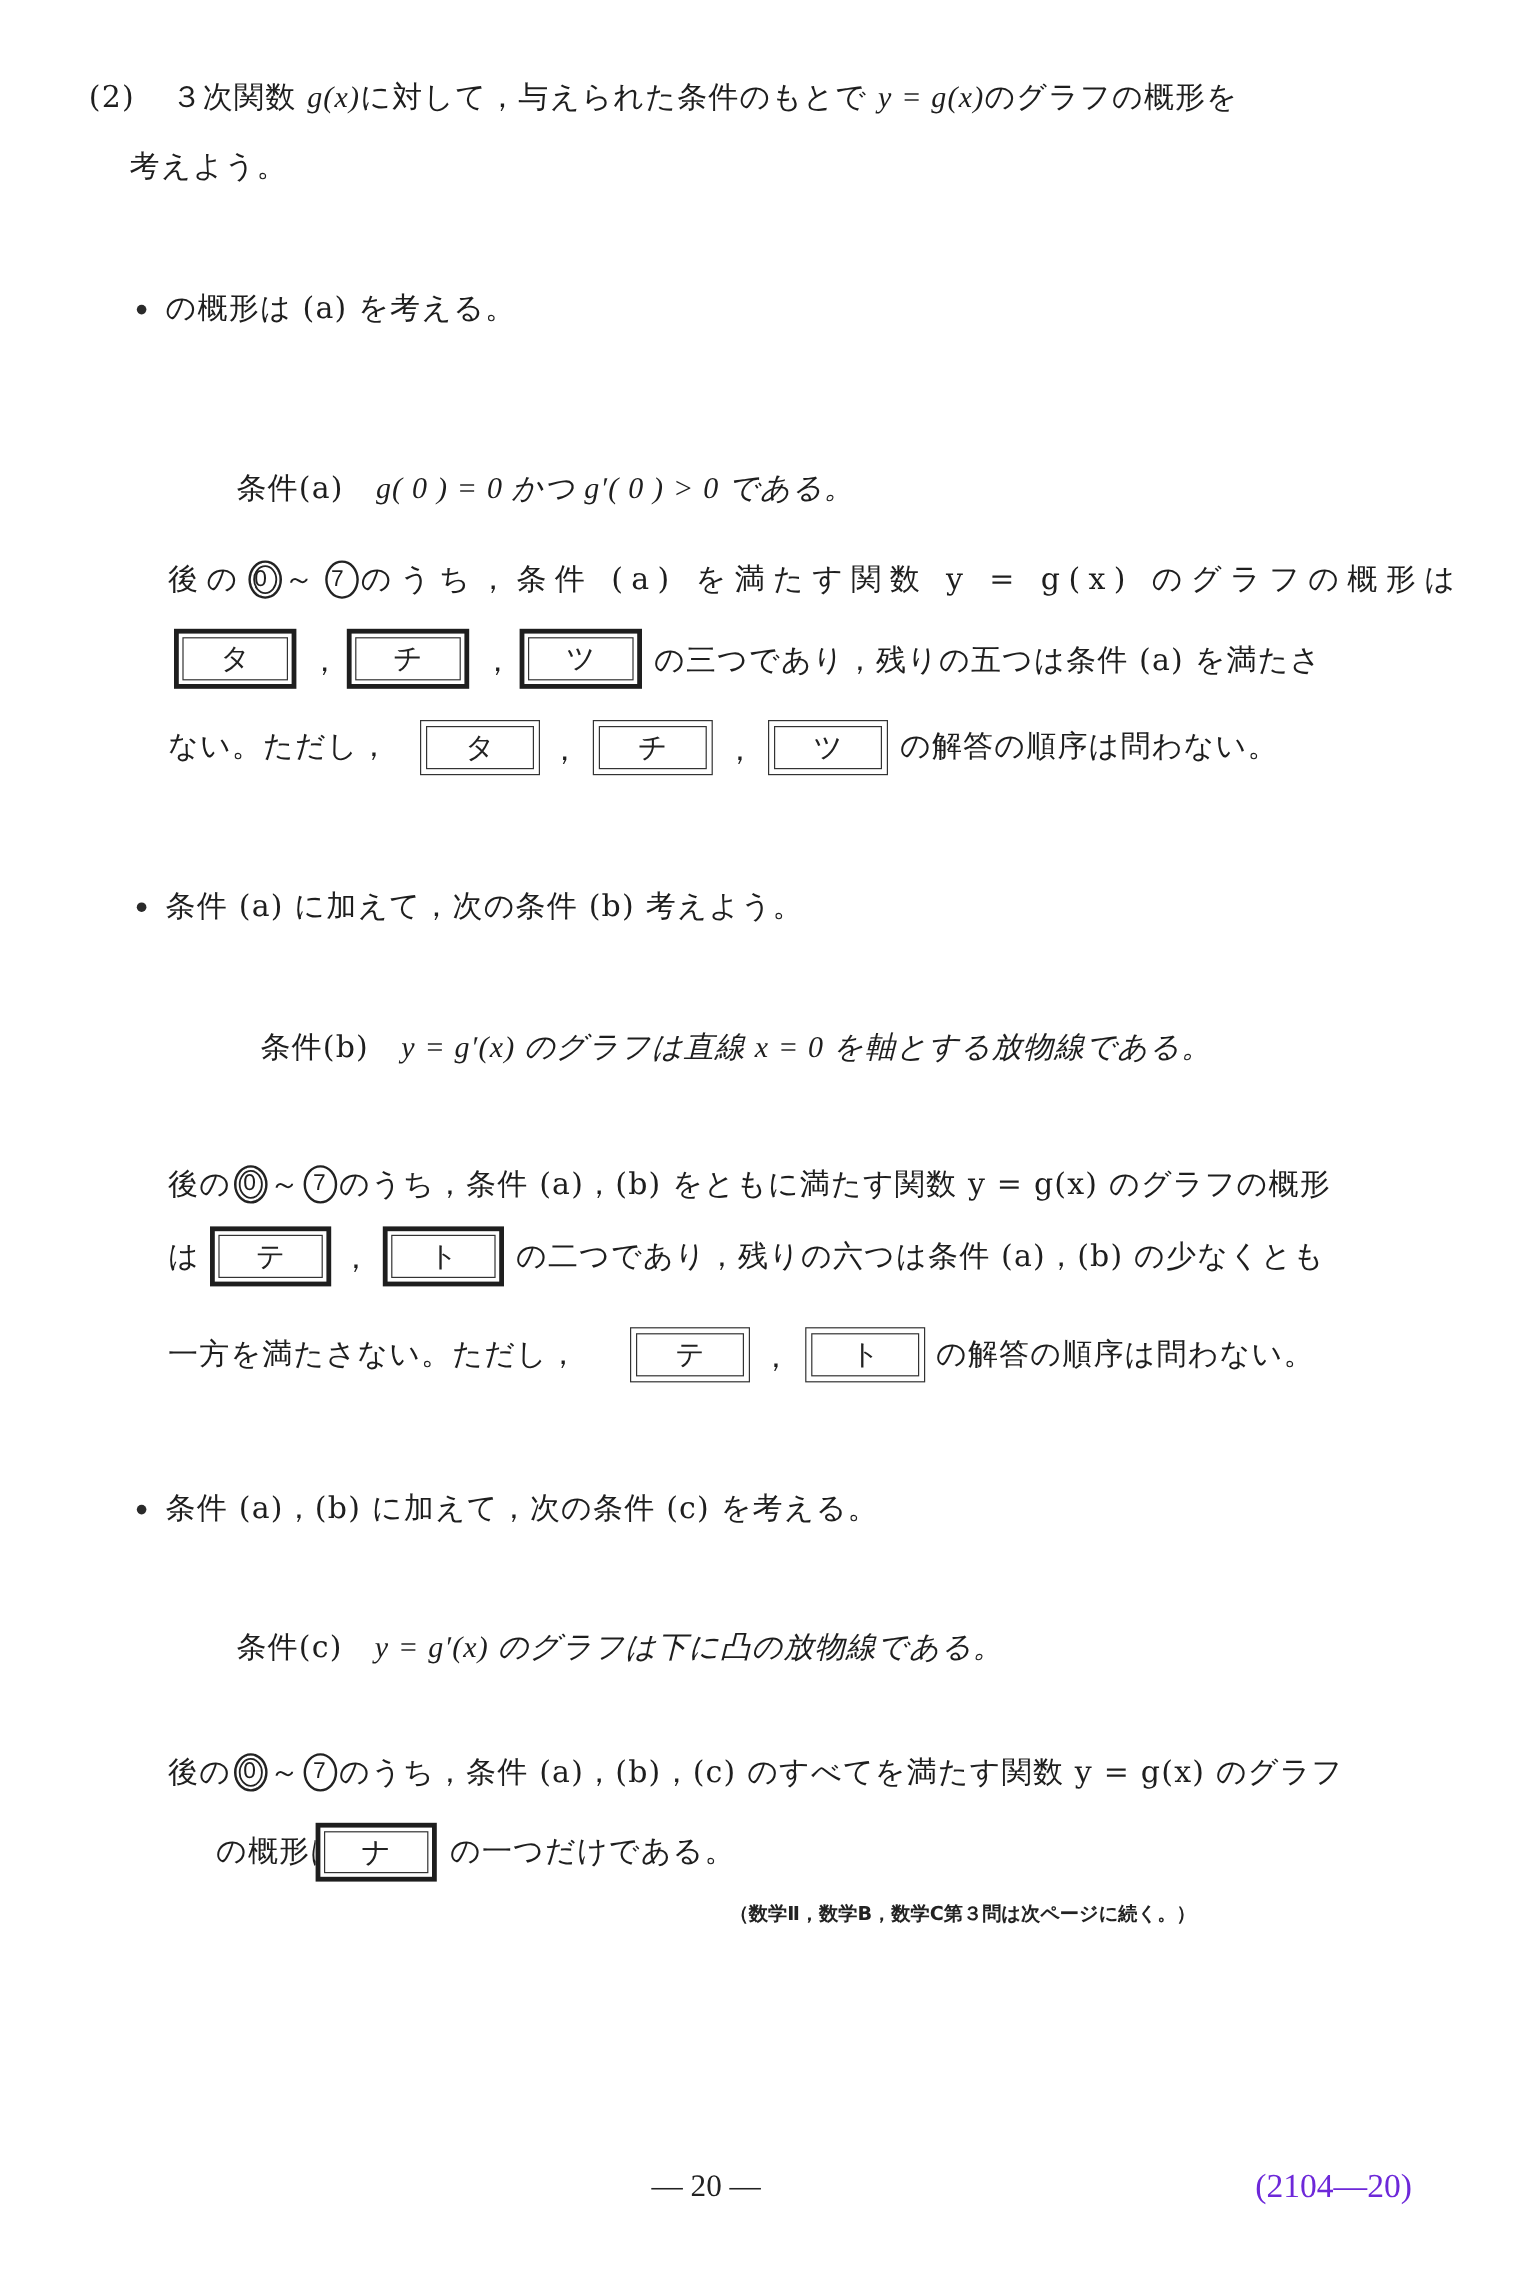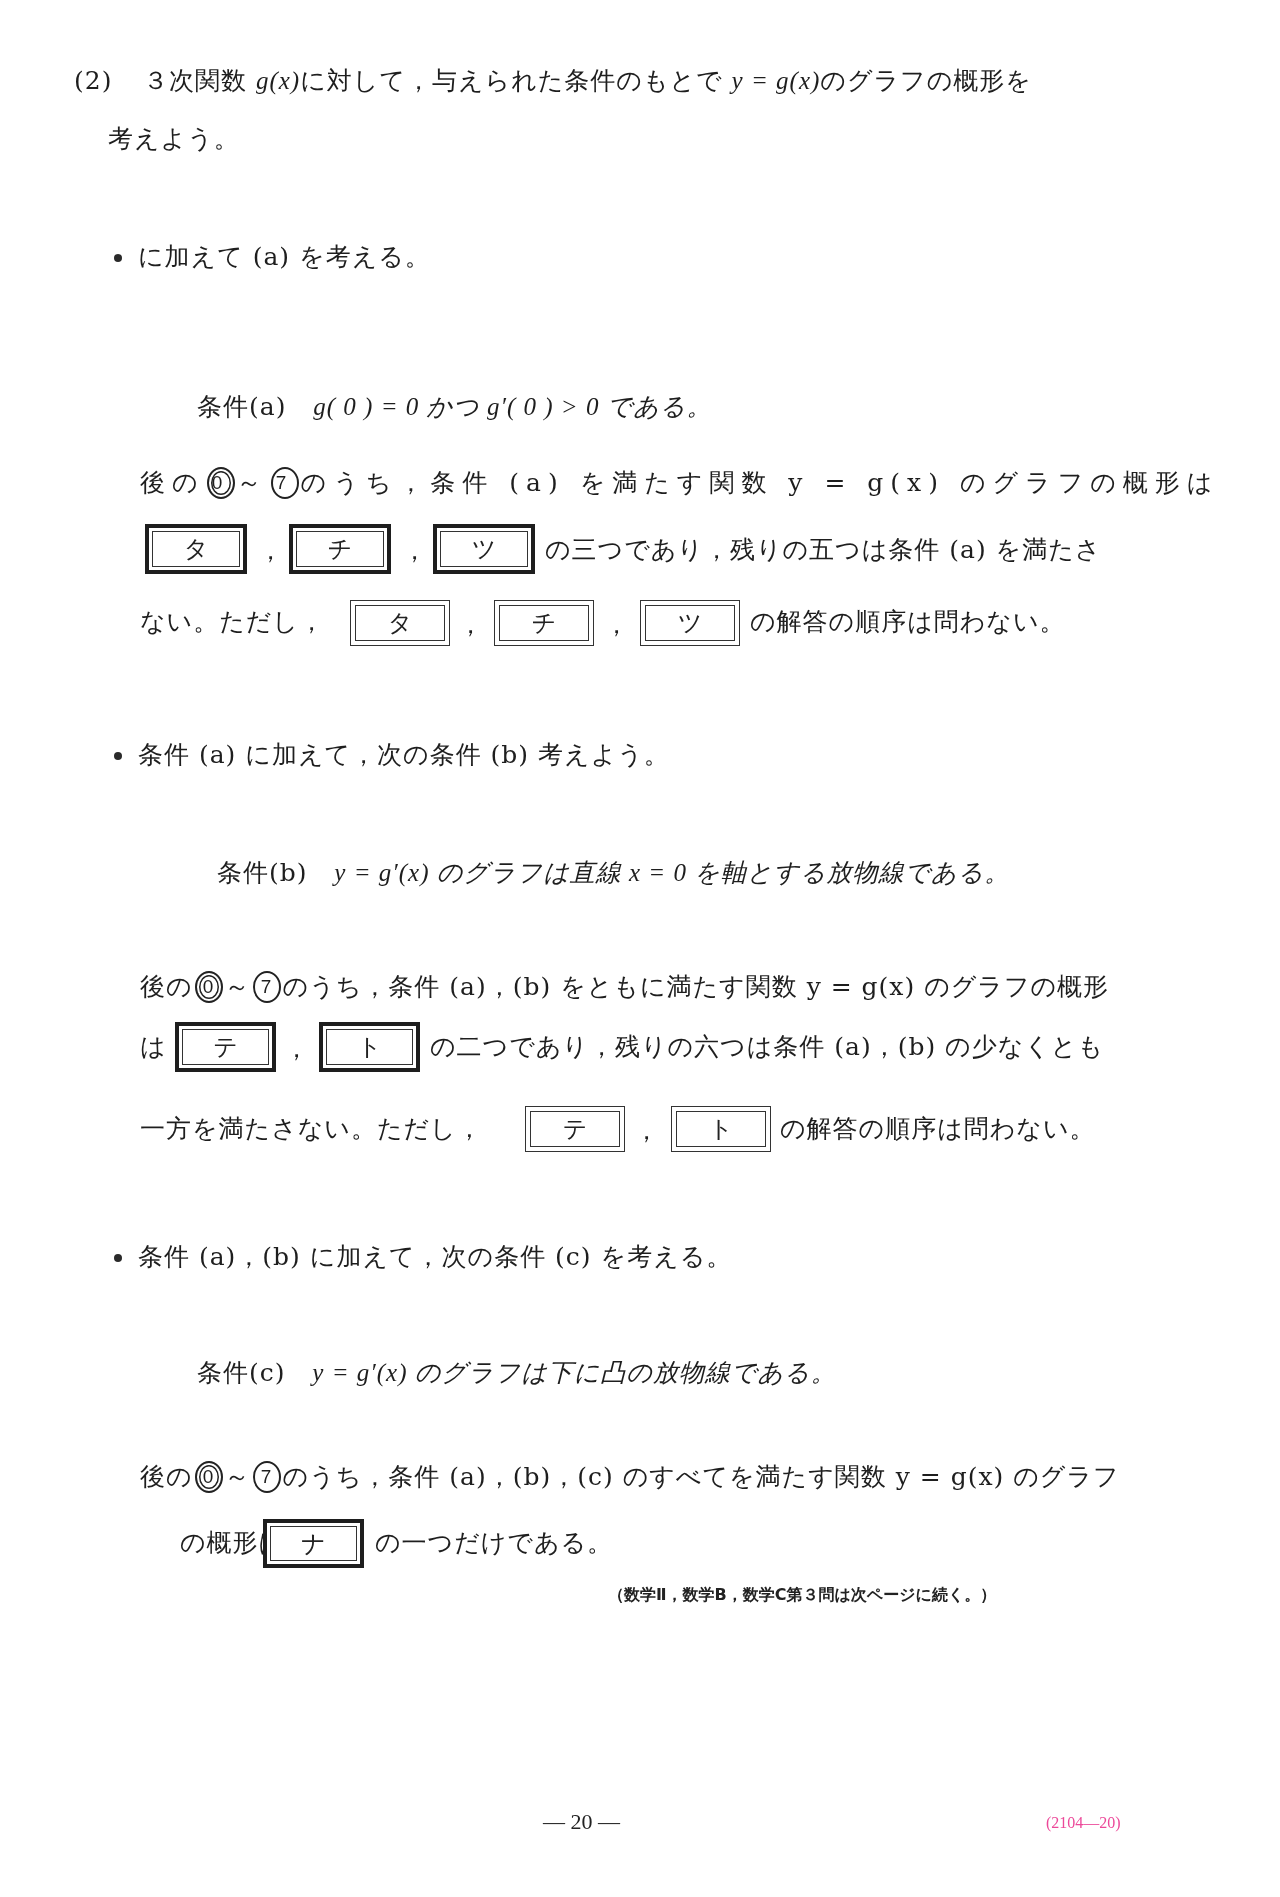--- a/index.html
+++ b/index.html
@@ -15,36 +15,36 @@
   .circ.double { box-shadow: inset 0 0 0 2px #fff, inset 0 0 0 3.5px #222; }
   .box { position: absolute; box-sizing: border-box; background: #fff; }
   .box.thick { border: 4px solid #1e1e1e; }
   .box.thin { border: 1.5px solid #333; }
   .box .inner { position: absolute; left: 4px; right: 4px; top: 4px; bottom: 4px; border: 1.5px solid #333;
                 display: flex; align-items: center; justify-content: center;
                 font-family: "DejaVu Sans", sans-serif; font-size: 24px; color: #222; }
   .box.thick .inner { left: 3px; right: 3px; top: 3px; bottom: 3px; }
   .comma { position: absolute; font-size: 25px; line-height: 34px; }
   .footnote { position: absolute; font-family: "DejaVu Sans", sans-serif; font-weight: bold; font-size: 16px; line-height: 28px; white-space: nowrap; color: #222; }
-  .pagenum { position: absolute; font-family: "Liberation Serif", serif; font-size: 22px; line-height: 30px; white-space: nowrap; color: #222; }
-  .code { position: absolute; font-family: "Liberation Serif", serif; font-size: 16px; line-height: 26px; white-space: nowrap; color: #ec4899; }
+  .pagenum { position: absolute; font-family: "Liberation Serif", serif; font-size: 26px; line-height: 30px; white-space: nowrap; color: #222; }
+  .code { position: absolute; font-family: "Liberation Serif", serif; font-size: 28px; line-height: 26px; white-space: nowrap; color: #6d28d9; }
 </style>
 </head>
 <body>
 
 <div class="line" style="left:74px; top:64px;">(2)</div>
 <div class="line" style="left:143px; top:64px;">
   <span>３次関数</span>
   <span class="math">g(x)</span><span>に対して，与えられた条件のもとで</span>
   <span class="math">y = g(x)</span><span>のグラフの概形を</span>
 </div>
 <div class="line" style="left:108px; top:122px;">考えよう。</div>
 
 <div class="bullet" style="left:114px; top:254px;"></div>
-<div class="line" style="left:138px; top:240px;">に加えて (a) を考える。</div>
+<div class="line" style="left:138px; top:240px;">の概形は (a) を考える。</div>
 
 <div class="line" style="left:197px; top:346px;margin-top:44px;">
   <span>条件(a)</span>&nbsp;&nbsp;
   <span class="math">g( 0 ) = 0 かつ g′( 0 ) &gt; 0 である。</span>
 </div>
 
 <div class="line wide" style="left:140px; top:466px;">
   <span>後の</span><span class="circ double">0</span><span>～</span><span class="circ">7</span><span>のうち，条件 (a) を満たす関数 y = g(x) のグラフの概形は</span>
 </div>
 

